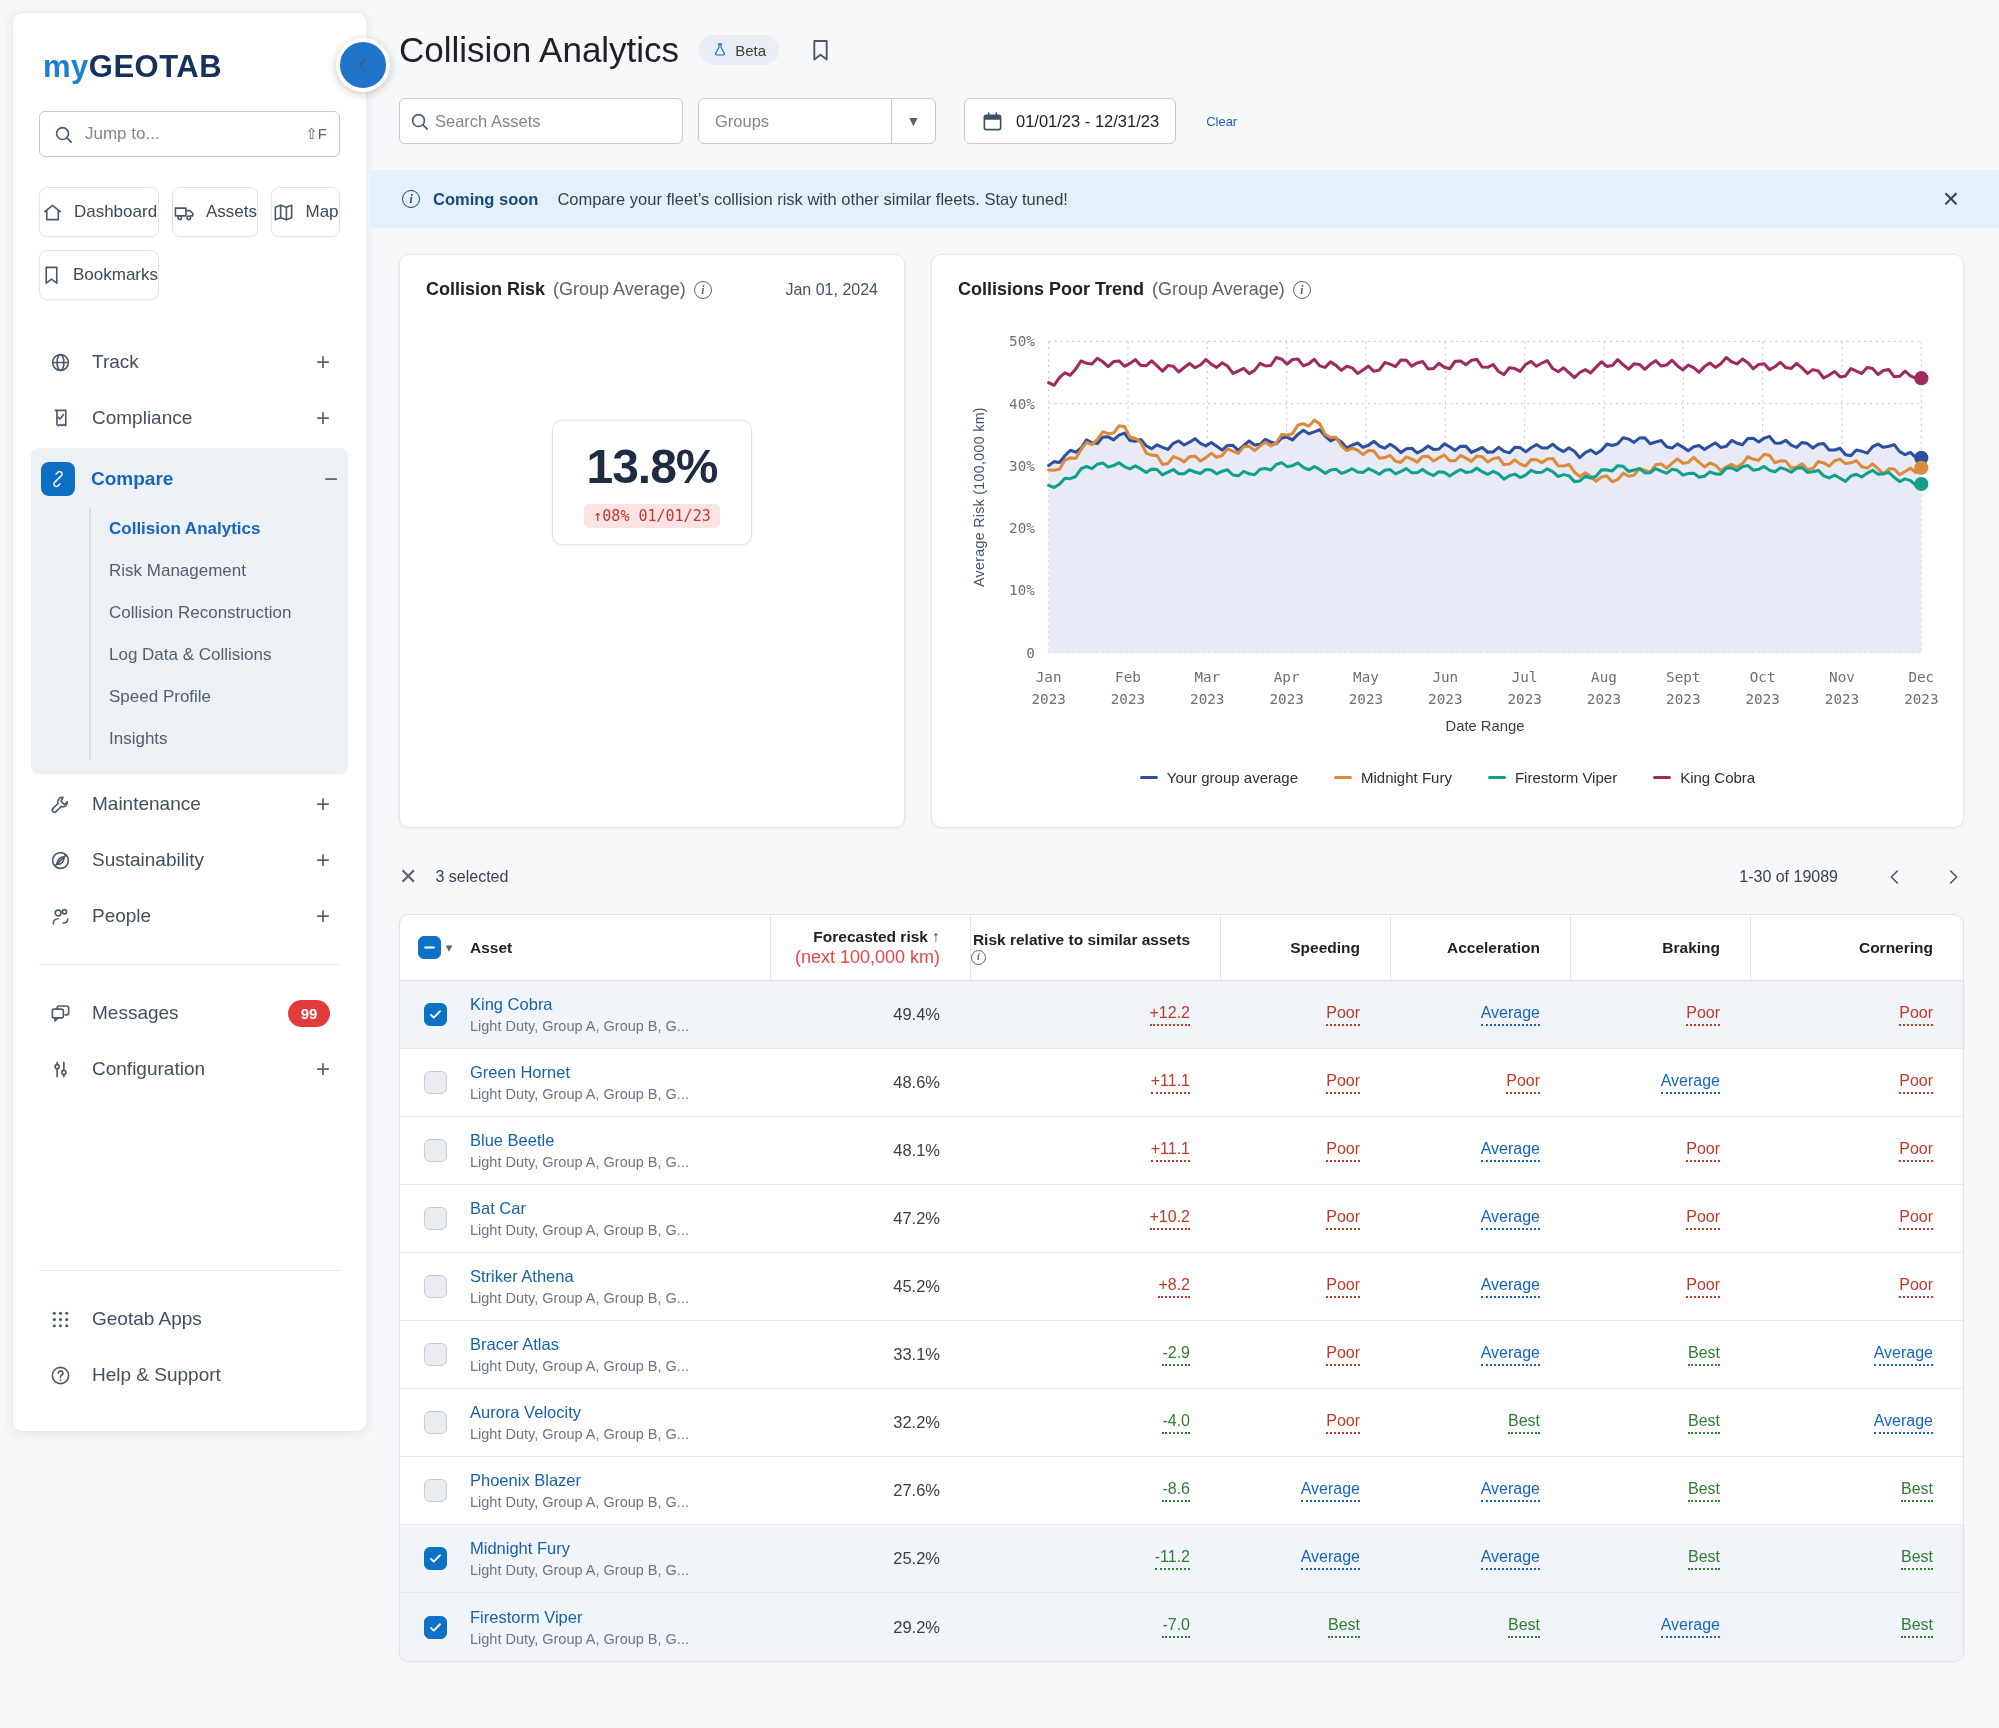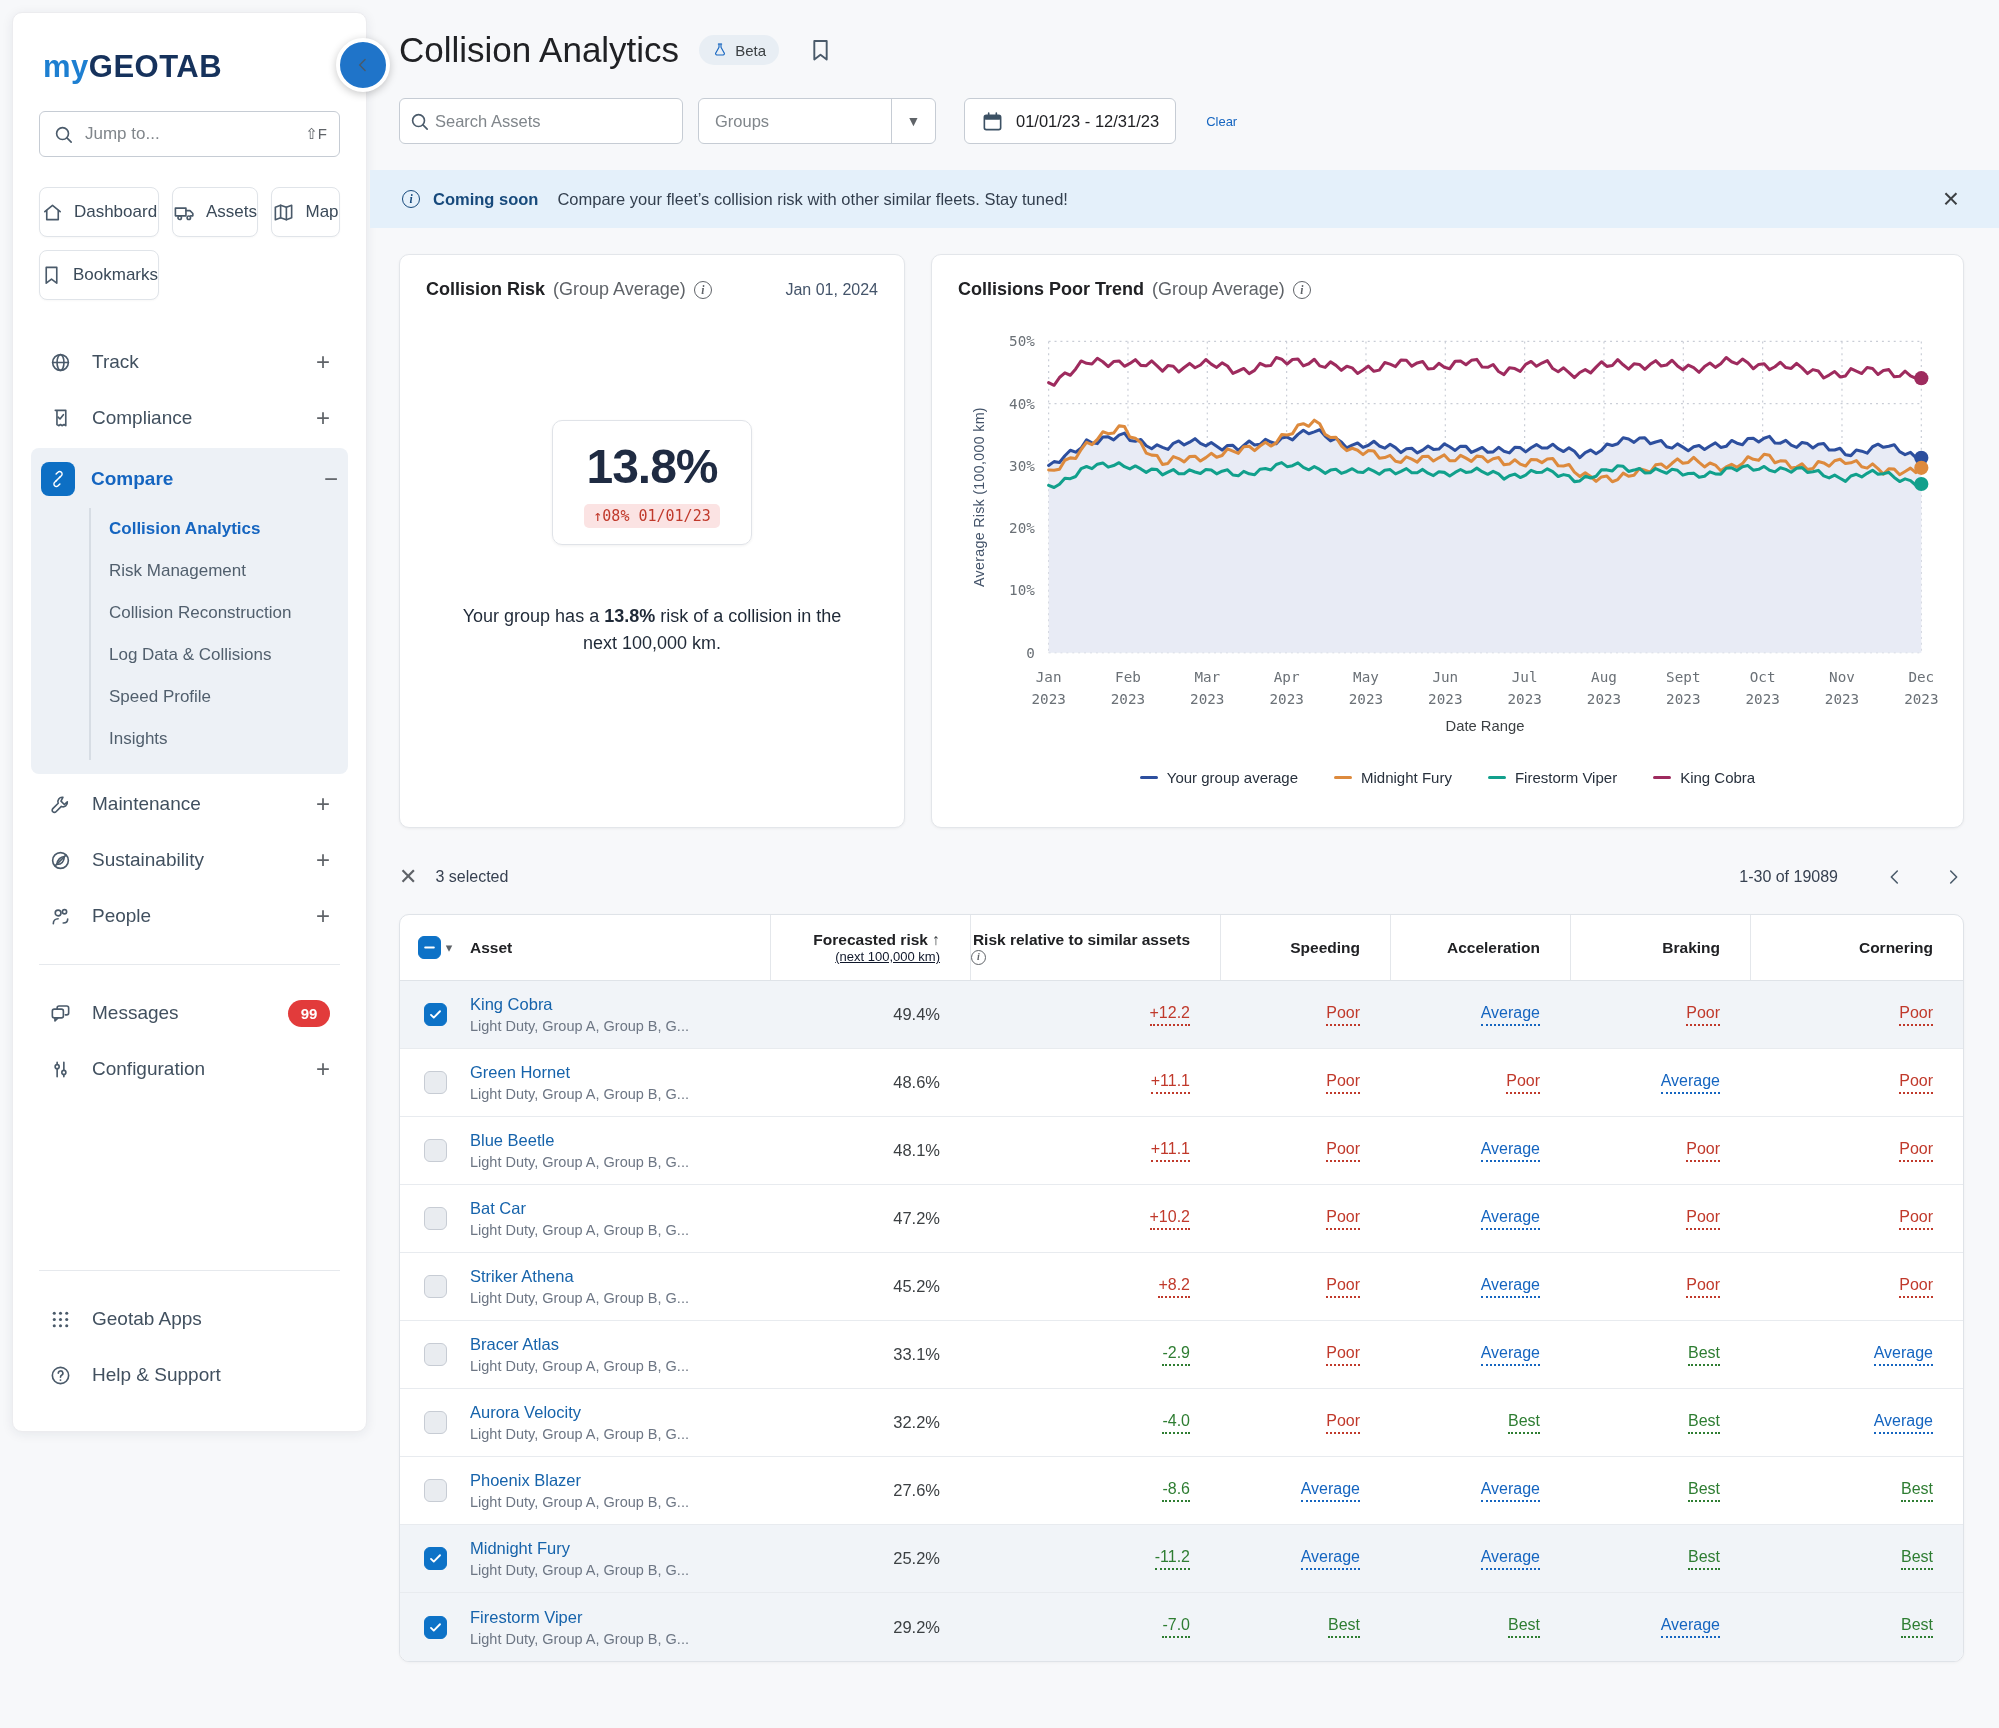--- a/index.html
+++ b/index.html
@@ -86,21 +86,21 @@
   .selectbar .pag{margin-left:auto;font-size:16px;color:#374151;}
   .selectbar .pg-btn{color:#3c4043;display:inline-flex;cursor:pointer;vertical-align:middle;}
   .selectbar .pg-btn svg{width:22px;height:22px;}
   .selectbar .pg-prev{margin-left:46px;}
   .selectbar .pg-next{margin-left:36px;}
 
   .tablecard{margin-top:22px;background:#fff;border:1px solid #dfe3e8;border-radius:10px;overflow:hidden;box-shadow:0 1px 3px rgba(0,0,0,.04);}
   .tgrid{display:grid;grid-template-columns:70px 300px 200px 250px 170px 180px 180px 1fr;align-items:center;}
   .thead{height:66px;border-bottom:1px solid #dfe3e8;}
   .thead .hc{font-size:15.5px;font-weight:700;color:#202124;text-align:right;padding-right:30px;line-height:1.25;}
-  .thead .hc .sub{font-weight:400;color:#0f172a;font-size:13px;text-decoration:underline;}
+  .thead .hc .sub{font-weight:400;color:#ef4444;font-size:18px;}
   .thead .hc.sep{border-left:1px solid #e4e7eb;align-self:stretch;display:flex;flex-direction:column;justify-content:center;}
   .thead .cbcell{display:flex;align-items:center;justify-content:center;gap:5px;}
   .caret{color:#5f6368;font-size:13px;}
   .sort-arrow{font-weight:400;color:#3c4043;}
   .trow{height:68px;border-bottom:1px solid #e8ebef;}
   .trow:last-child{border-bottom:none;}
   .trow.sel{background:#f1f4f8;}
   .cbcell{display:flex;align-items:center;justify-content:center;}
   .cb{width:23px;height:23px;border-radius:6px;background:#e9ecf0;border:1px solid #c7ccd4;cursor:pointer;display:flex;align-items:center;justify-content:center;}
   .cb.on{background:#0d72c7;border-color:#0d72c7;color:#fff;}
@@ -380,21 +380,20 @@
         <div class="card-head">
           <span class="t">Collision Risk</span>
           <span class="s">(Group Average)</span>
           <span class="info-i">i</span>
           <span class="right">Jan 01, 2024</span>
         </div>
         <div class="risk-box">
           <div class="risk-value">13.8%</div>
           <div class="risk-delta">↑08% 01/01/23</div>
         </div>
-        <p class="risk-desc"><span>Your group has a </span><b>13.8%</b><span> risk of a collision in the next 100,000 km.</span></p>
       </section>
 
       <section class="card trend">
         <div class="card-head">
           <span class="t">Collisions Poor Trend</span>
           <span class="s">(Group Average)</span>
           <span class="info-i">i</span>
         </div>
         <div class="chart-wrap">
             <svg viewBox="0 0 1000 468">

